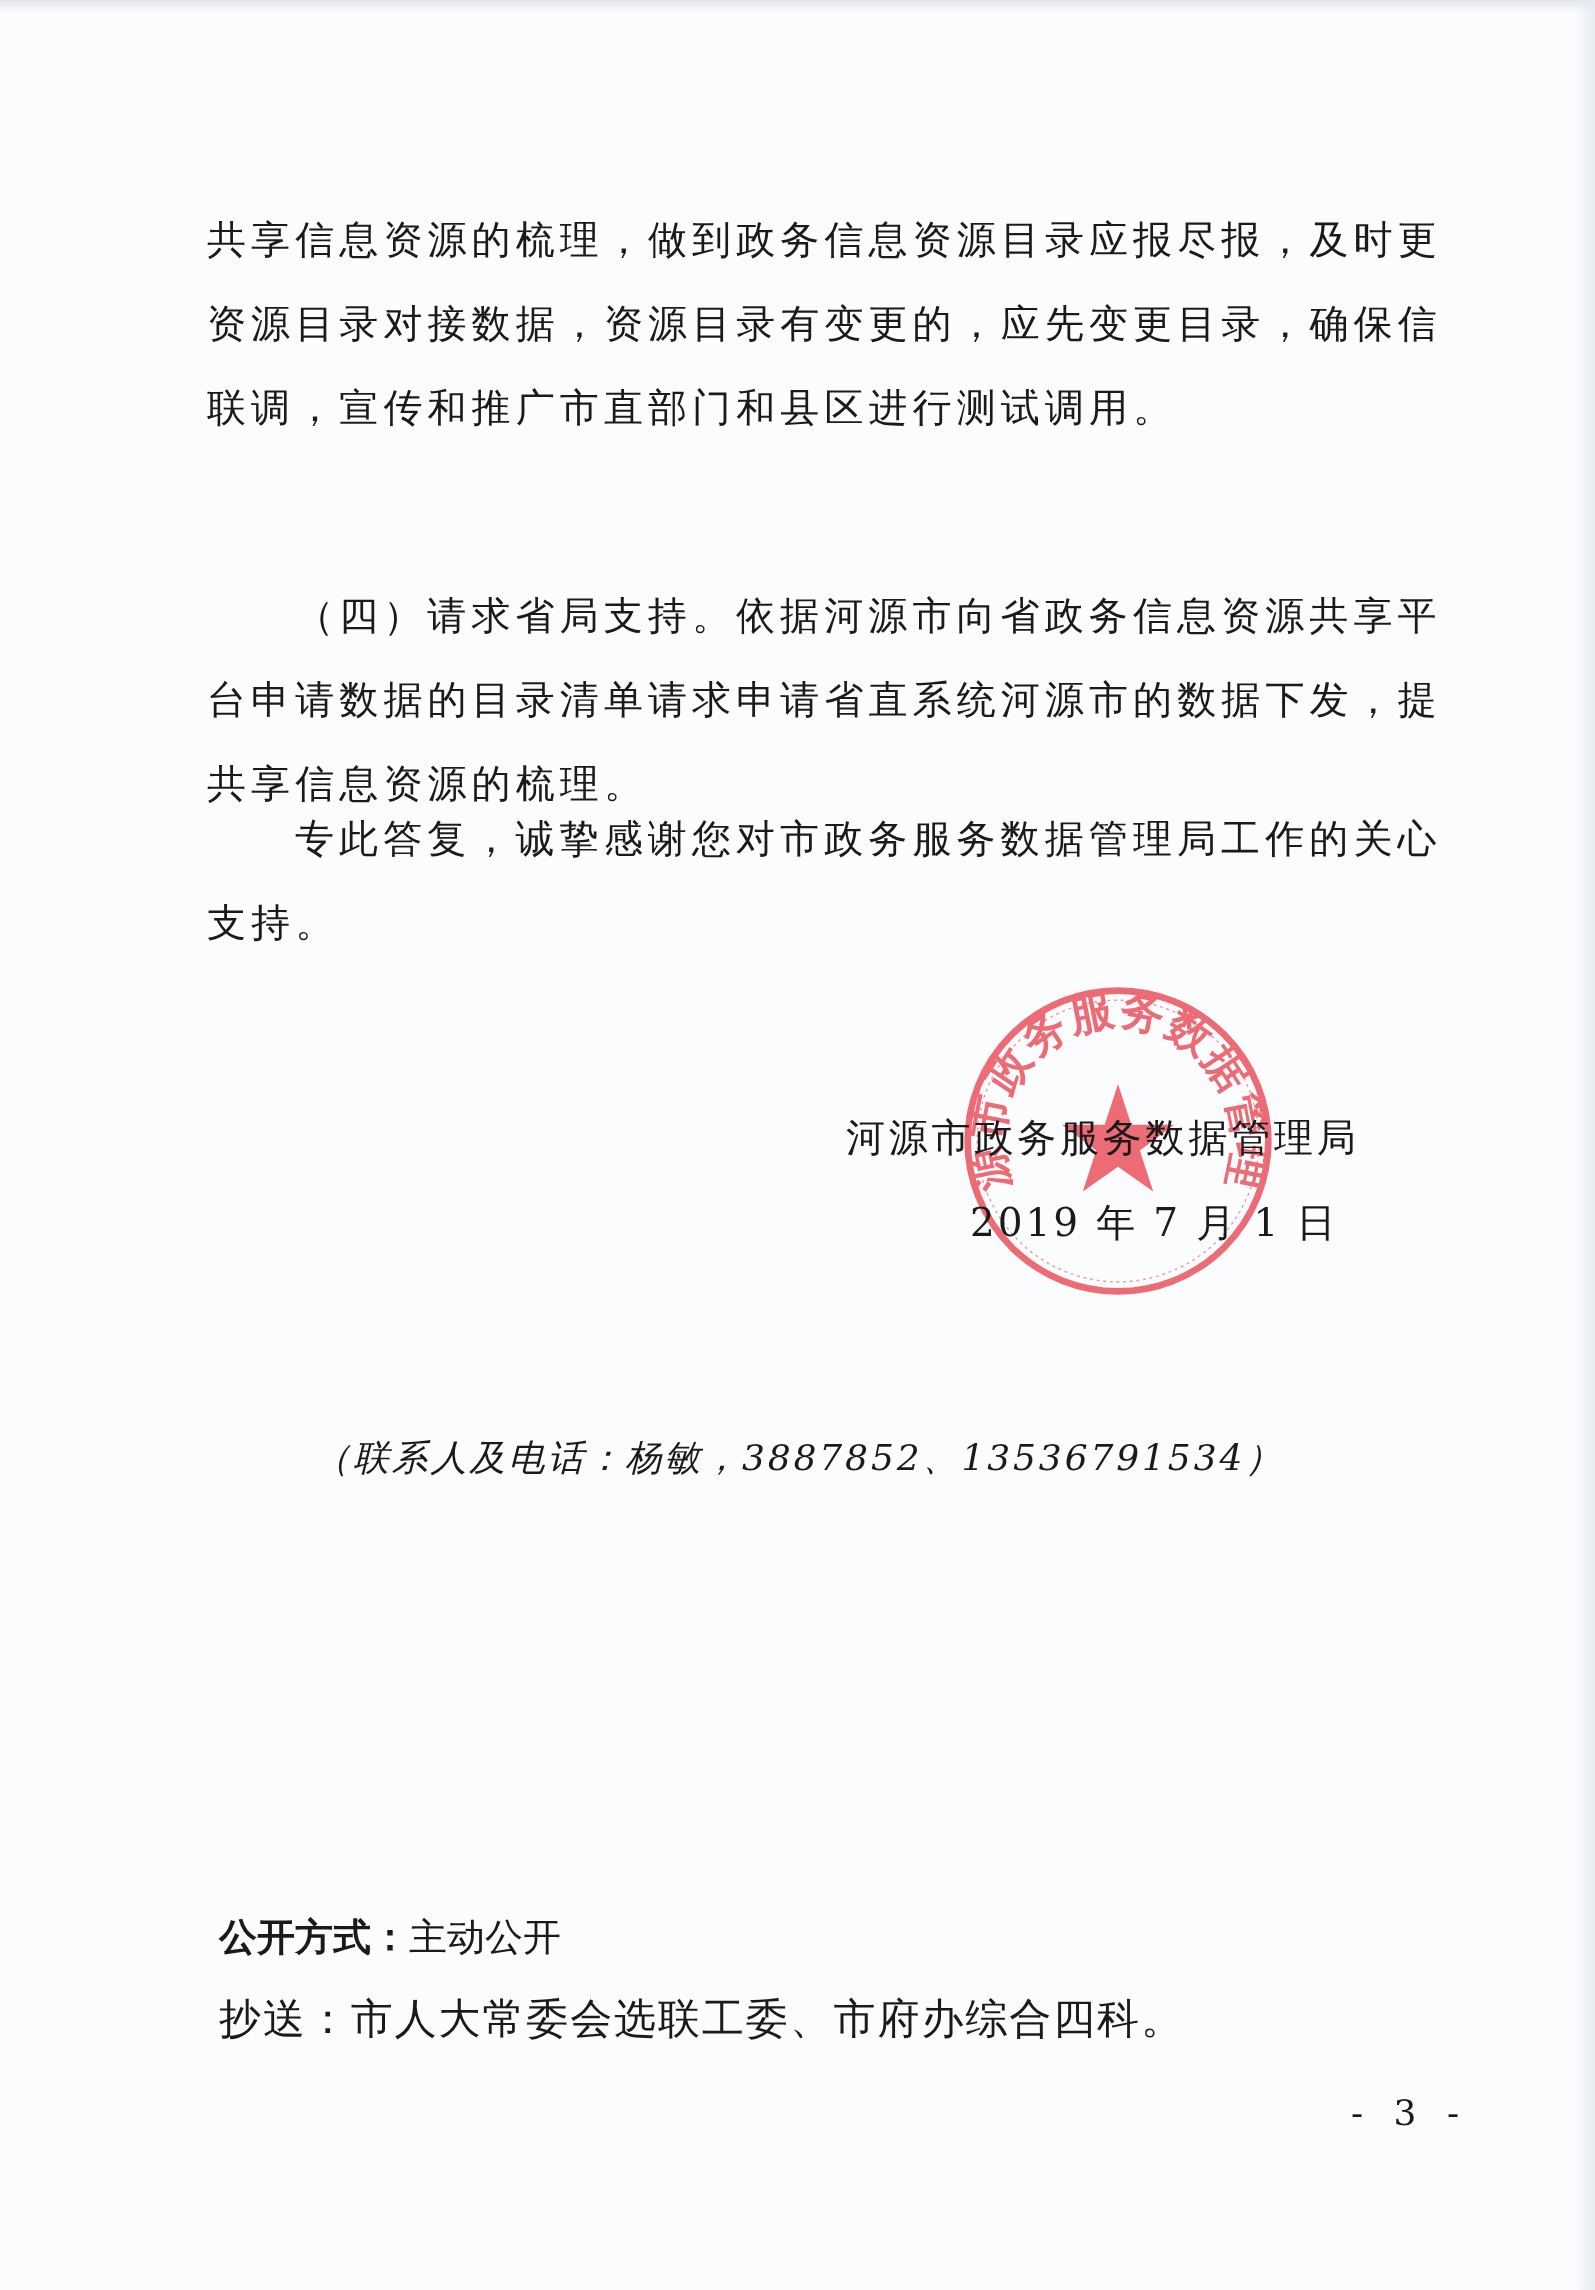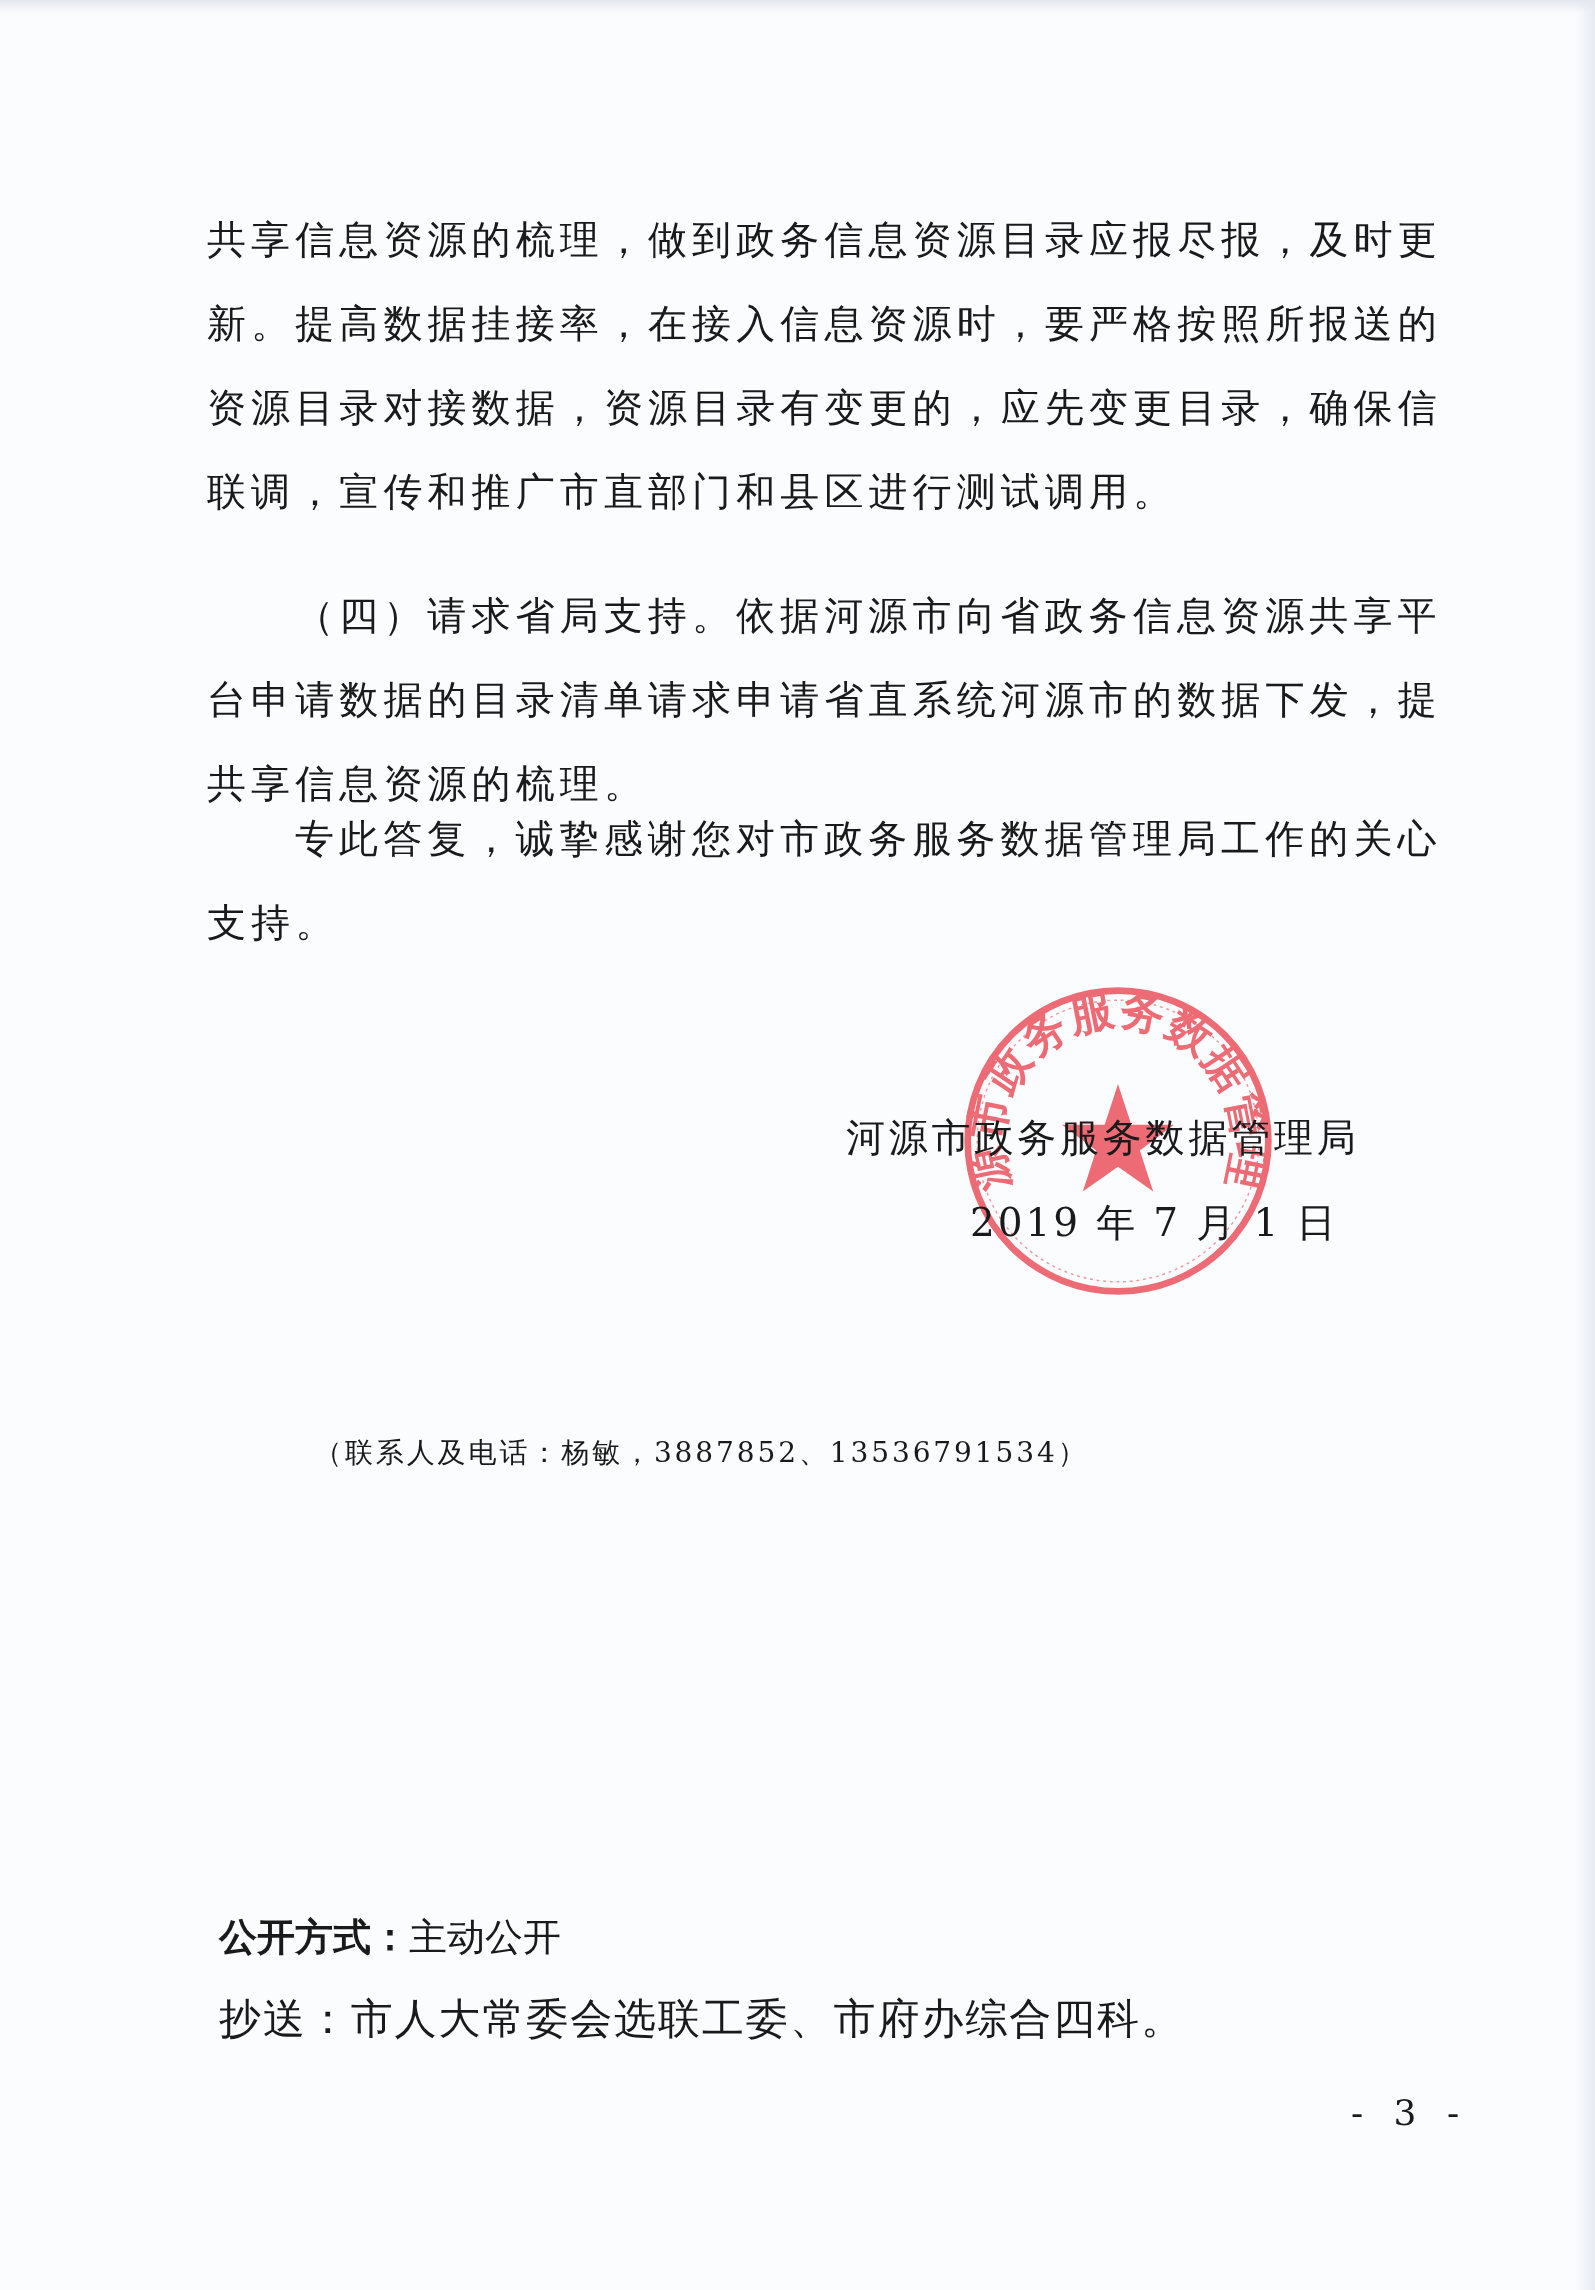--- a/index.html
+++ b/index.html
@@ -27,21 +27,21 @@
     .sig-org {
       position: absolute; left: 846px; top: 1111px;
       font-size: 39px; letter-spacing: 3.8px; white-space: nowrap;
     }
     .sig-date {
       position: absolute; left: 970px; top: 1196px;
       font-size: 39px; letter-spacing: 2.9px; white-space: nowrap; text-align: right;
     }
     .contact {
       position: absolute; left: 314px; top: 1434px;
-      font-size: 28px; letter-spacing: 2.9px; white-space: nowrap;
+      font-size: 36px; letter-spacing: 2.9px; white-space: nowrap; font-style: italic;
     }
     .disclosure {
       position: absolute; left: 219px; top: 1912px;
       font-size: 38px; white-space: nowrap;
     }
     .disclosure .label {
       font-family: "DejaVu Sans", "Liberation Sans", sans-serif;
       font-weight: bold;
       text-align: center;
     }
@@ -60,21 +60,20 @@
     }
   </style>
 </head>
 <body>
 
 <div class="page-edge-top"></div>
 <div class="page-edge-right"></div>
 
 <div class="body-text" style="top:198px;">
   <span class="line">共享信息资源的梳理，做到政务信息资源目录应报尽报，及时更</span>
-  <span class="line">新。提高数据挂接率，在接入信息资源时，要严格按照所报送的</span>
   <span class="line">资源目录对接数据，资源目录有变更的，应先变更目录，确保信</span>
   <span class="line">联调，宣传和推广市直部门和县区进行测试调用。</span>
 </div>
 
 <div class="body-text" style="top:574px;">
   <span class="line indent" style="padding-left:88px;">（四）请求省局支持。依据河源市向省政务信息资源共享平</span>
   <span class="line">台申请数据的目录清单请求申请省直系统河源市的数据下发，提</span>
   <span class="line">共享信息资源的梳理。</span>
 </div>
 

